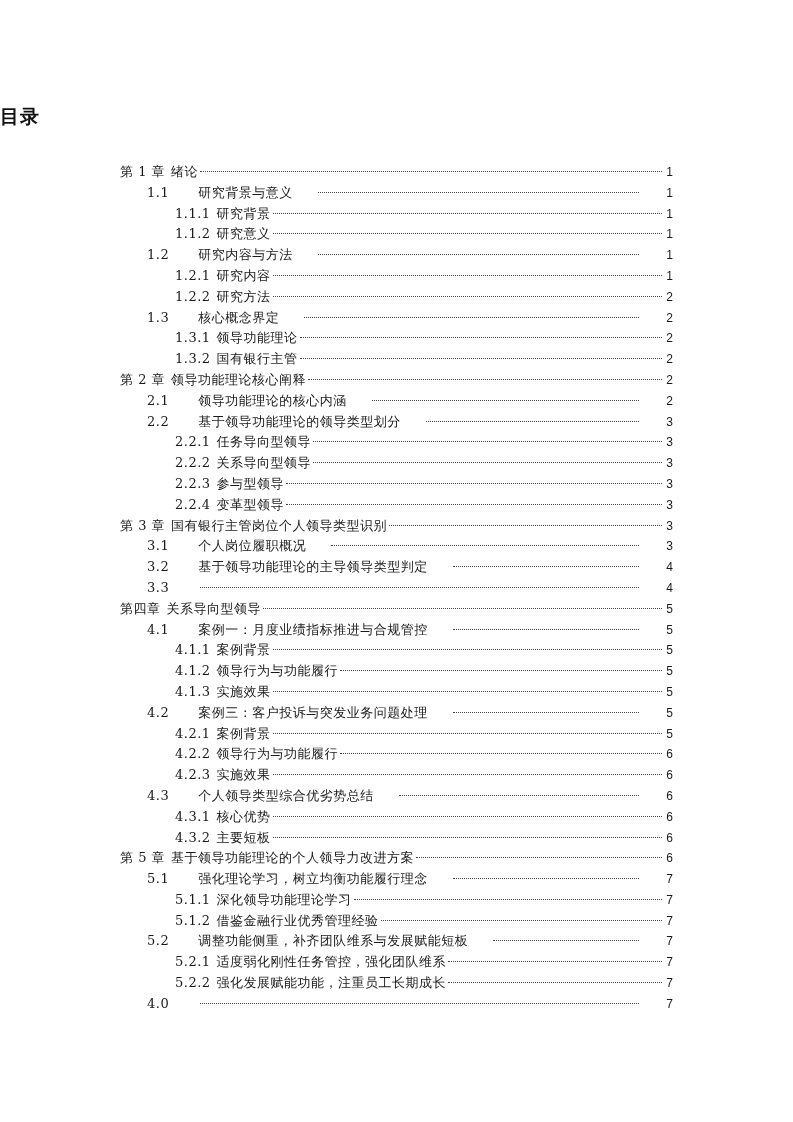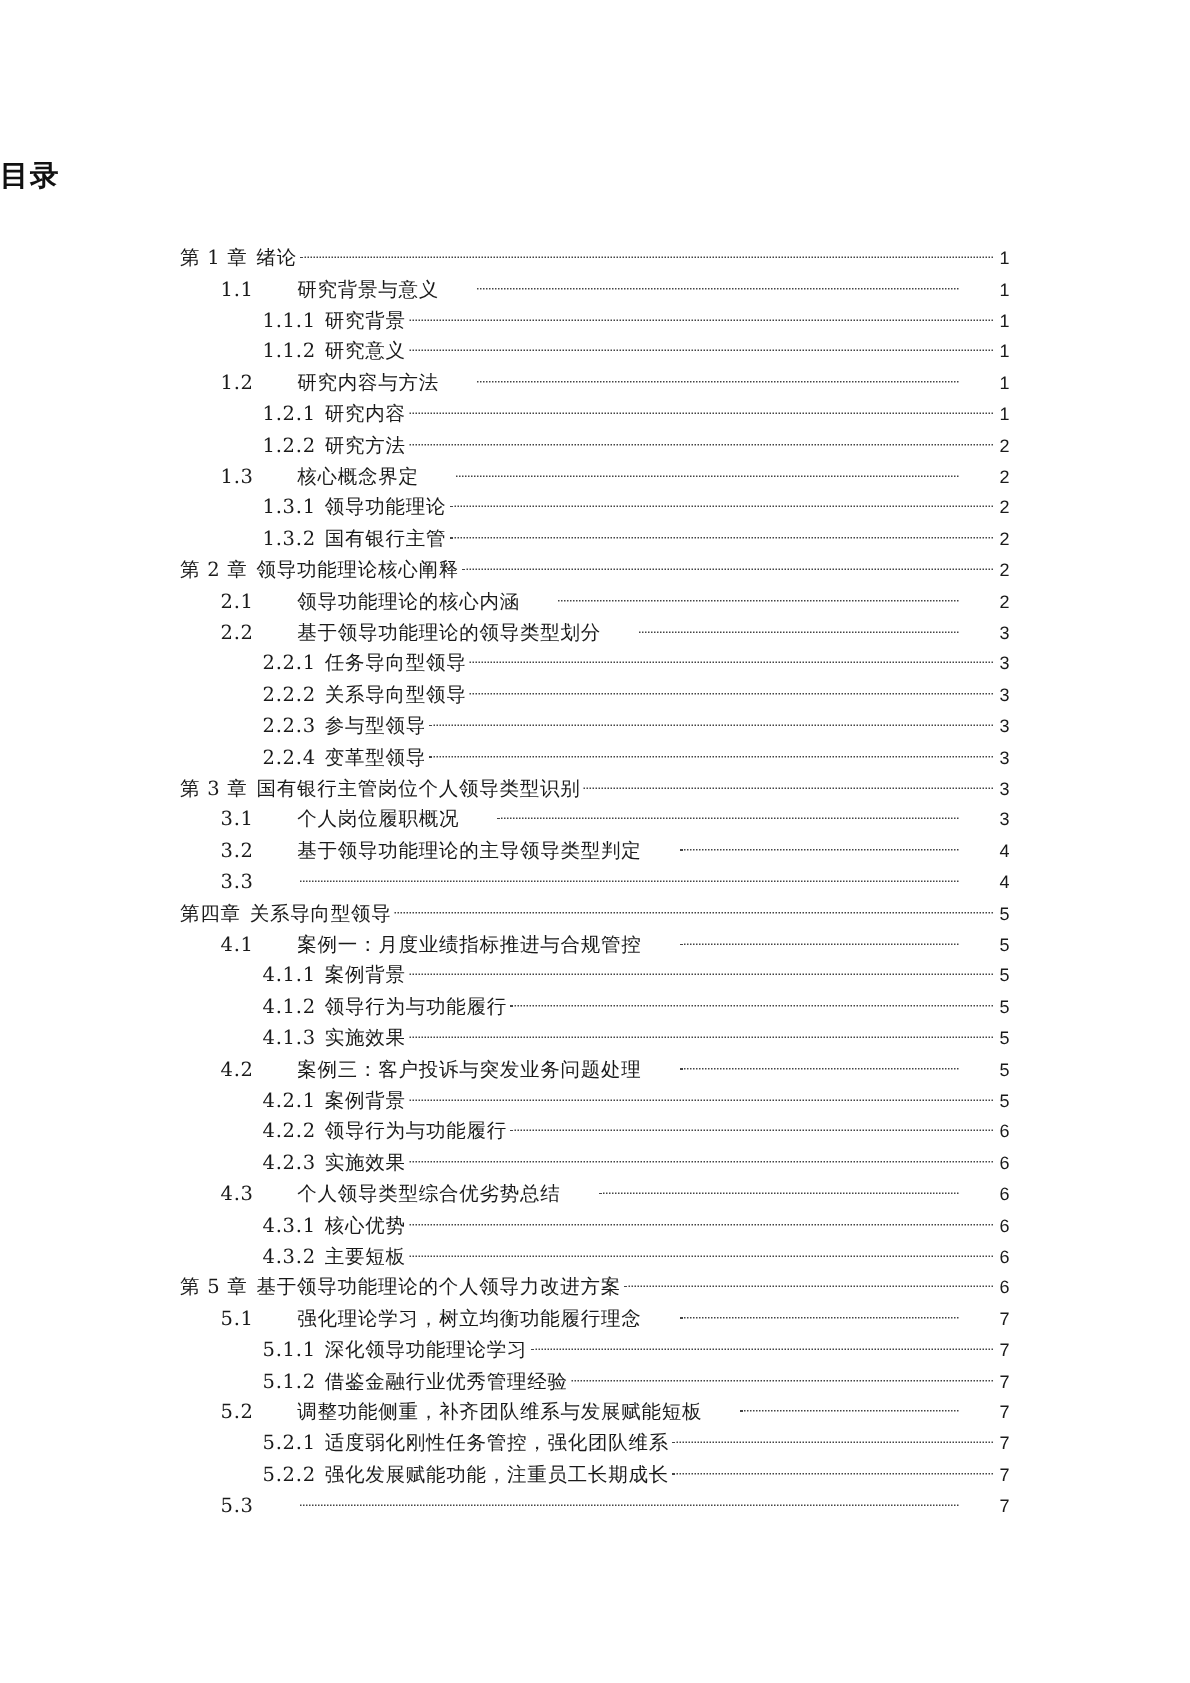--- a/index.html
+++ b/index.html
@@ -314,18 +314,18 @@
     <span class="toc-leader"></span>
     <span class="toc-page">7</span>
   </li>
       <li class="toc-row lvl3">
     <span class="toc-num">5.2.2</span>
     <span class="toc-text">强化发展赋能功能，注重员工长期成长</span>
     <span class="toc-leader"></span>
     <span class="toc-page">7</span>
   </li>
       <li class="toc-row lvl2">
-    <span class="toc-num">5.3</span>
+    <span class="toc-num">4.0</span>
     <span class="toc-leader"></span>
     <span class="toc-page">7</span>
   </li>
     </ul>
 </div>
 
 </body></html>

